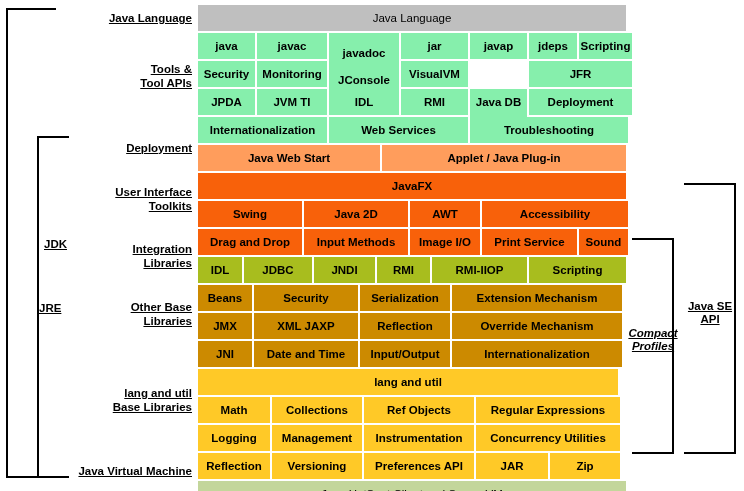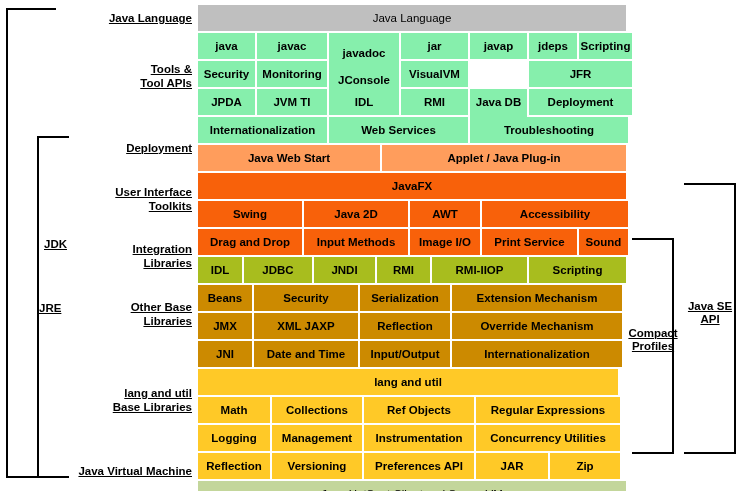--- a/index.html
+++ b/index.html
@@ -90,21 +90,21 @@
 
 <div id="diagram">
 
   <div class="bracket bracket-left" style="left:6px; top:8px; width:50px; height:470px;"></div>
   <div class="bracket-label" style="left:8px; top:238px;padding-left:36px;">JDK</div>
 
   <div class="bracket bracket-left" style="left:37px; top:136px; width:32px; height:342px;"></div>
   <div class="bracket-label" style="left:39px; top:302px;">JRE</div>
 
   <div class="bracket bracket-right" style="left:632px; top:238px; width:42px; height:216px;"></div>
-  <div class="bracket-label multi" style="left:628px; top:327px; width:50px;">
+  <div class="bracket-label multi" style="left:628px; top:327px; width:50px;font-style:italic;">
     <span>Compact</span>
     <span>Profiles</span>
   </div>
 
   <div class="bracket bracket-right" style="left:684px; top:183px; width:52px; height:271px;"></div>
   <div class="bracket-label multi" style="left:686px; top:300px; width:48px;">
     <span>Java SE</span>
     <span>API</span>
   </div>
 

